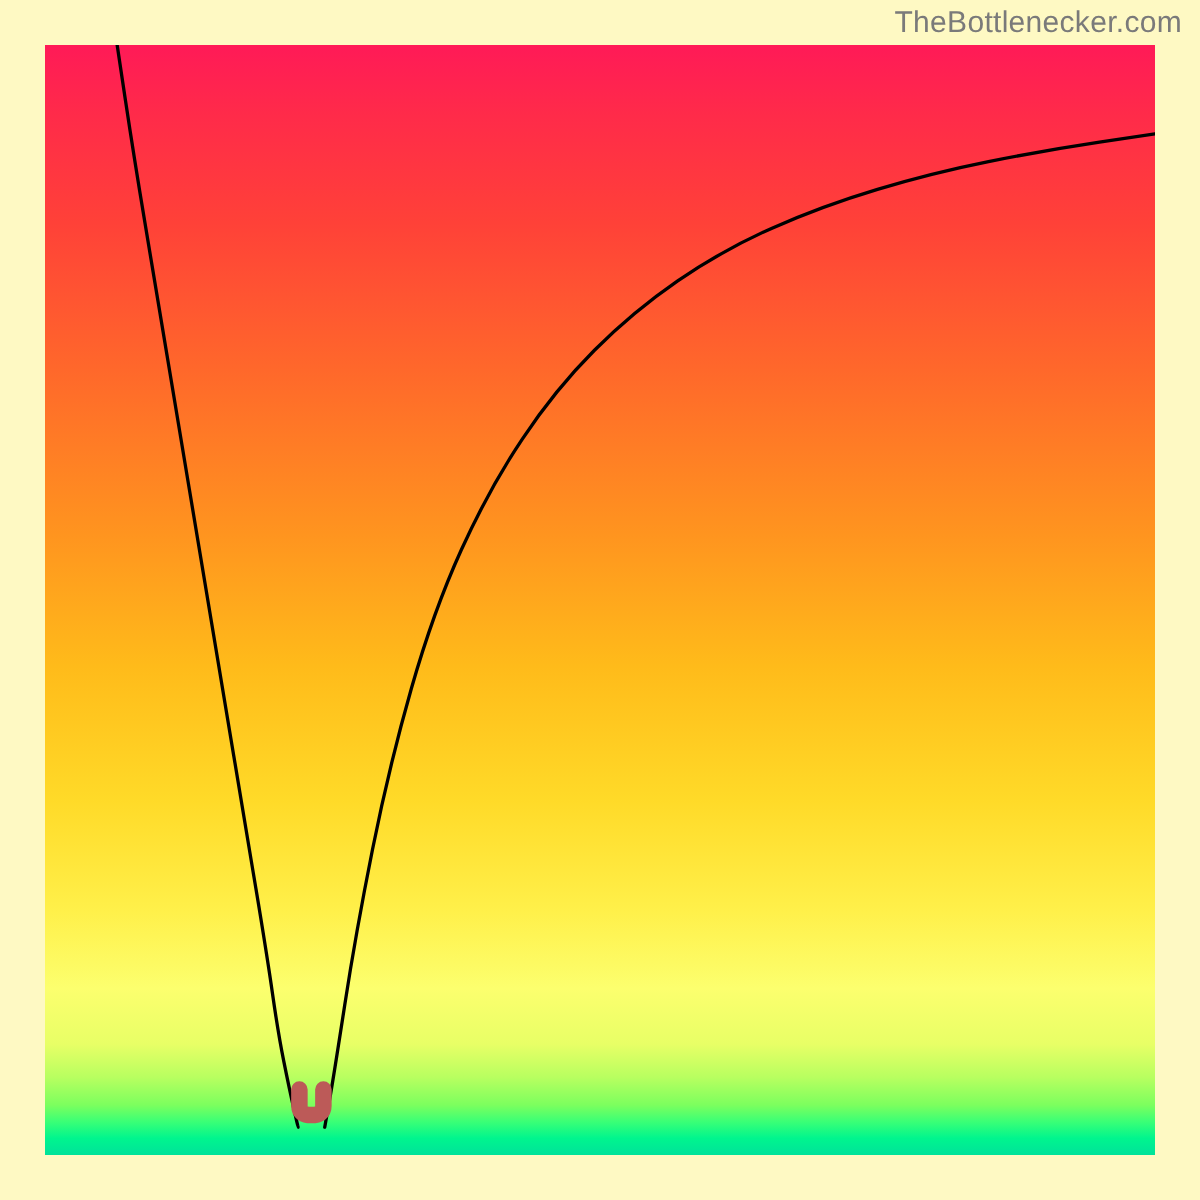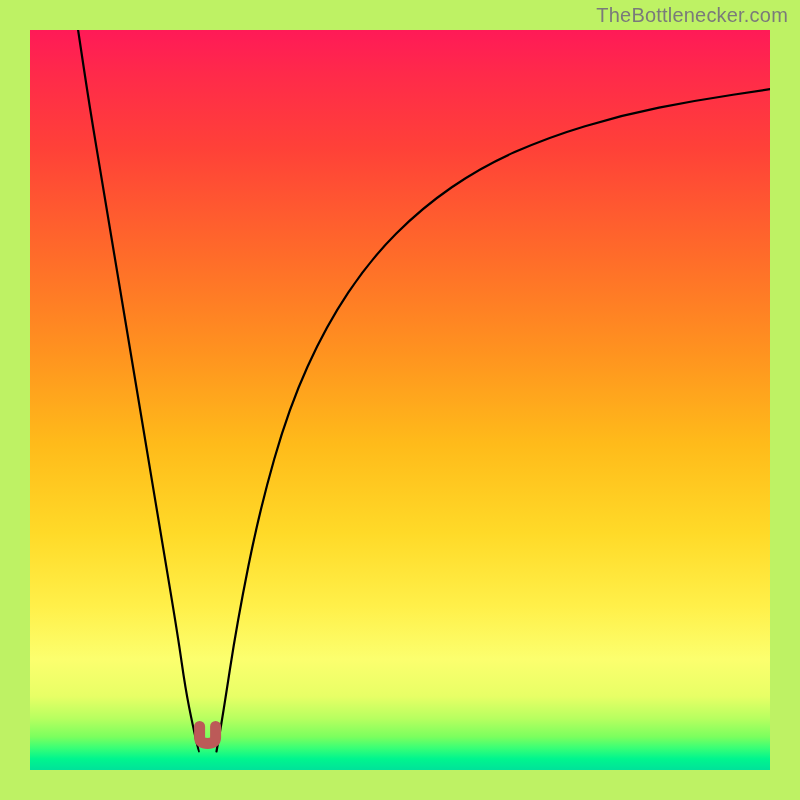--- a/index.html
+++ b/index.html
@@ -8,21 +8,21 @@
     width: 800px;
     height: 800px;
     overflow: hidden;
     background: #000;
     font-family: Arial, Helvetica, sans-serif;
   }
   .frame {
     position: absolute;
     left: 0; top: 0;
     width: 800px; height: 800px;
-    background: #bef264;
+    background: #fef9c3;
   }
   .plot {
     position: absolute;
     left: 30px;
     top: 30px;
     width: 740px;
     height: 740px;
     
     background: linear-gradient(to bottom,
       #ff1a57 0%,

